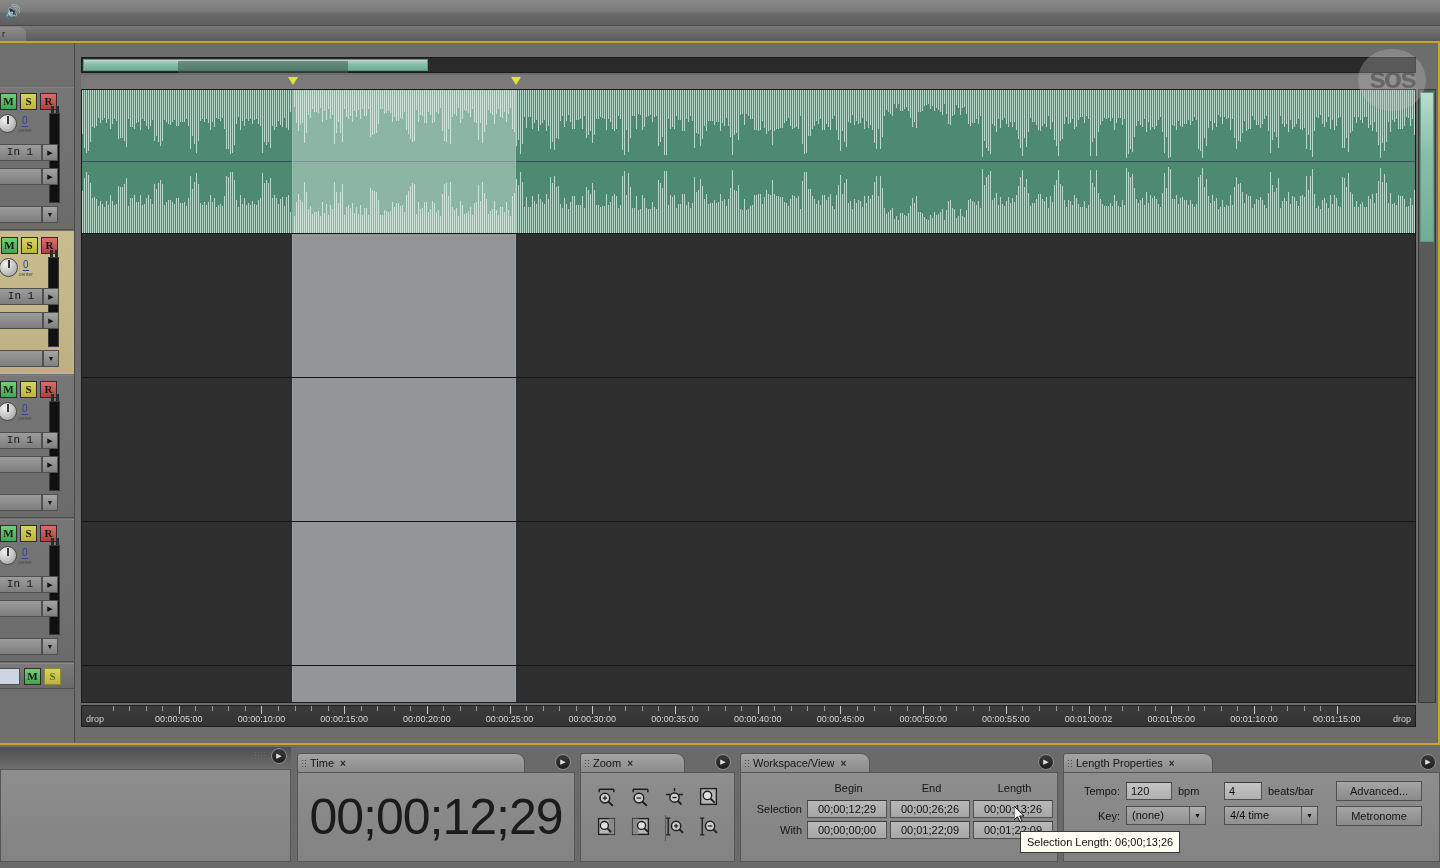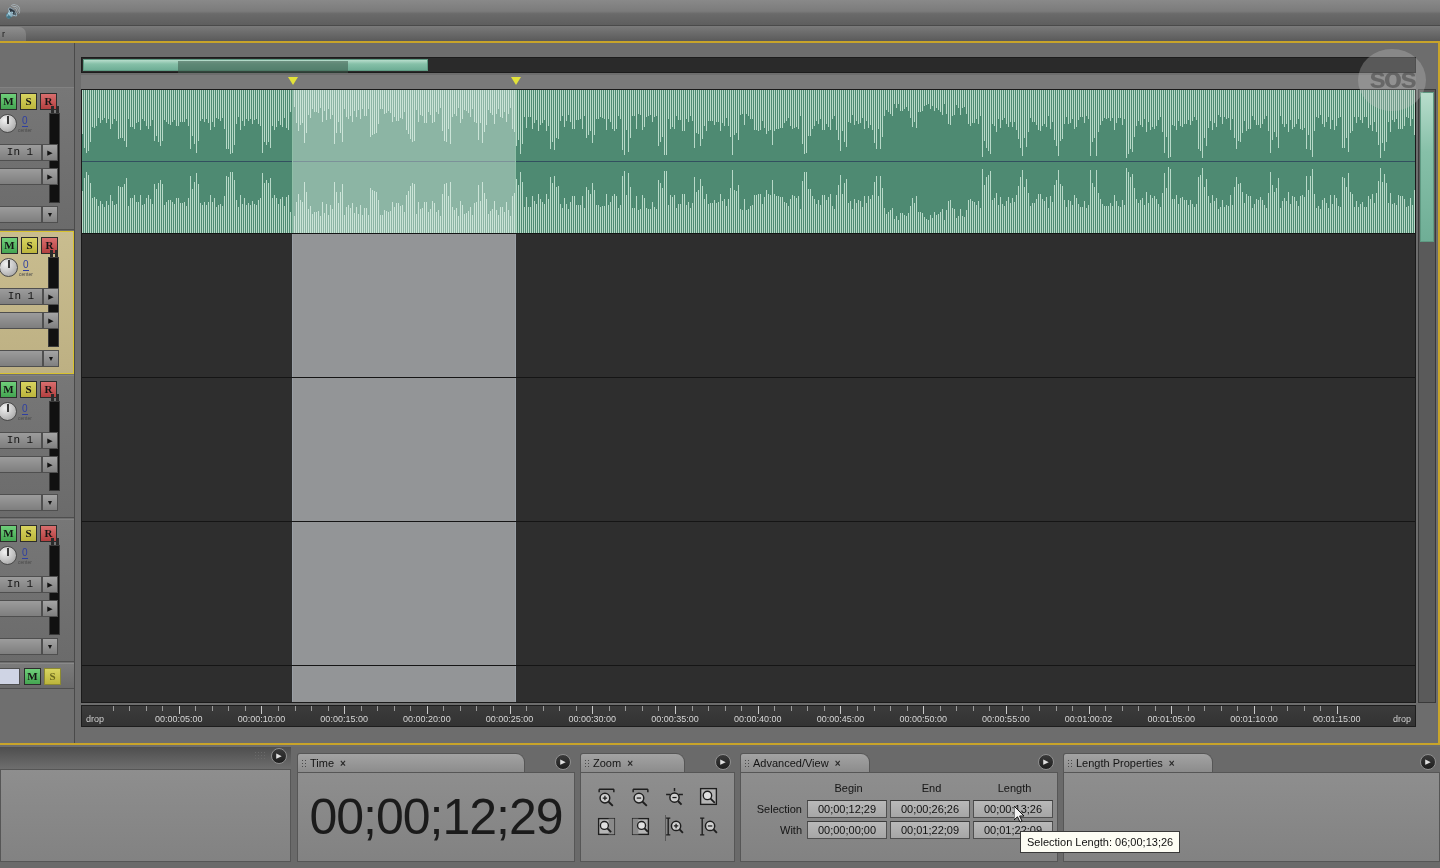--- a/index.html
+++ b/index.html
@@ -2057,21 +2057,21 @@
             </div>
           </div>
         <div class="zdiv"></div>
       </div>
     </div>
 
     <div class="panel" style="left:740px;width:318px;height:109px;">
       <div class="panel-tabbar">
         <div class="panel-tab" style="width:130px;">
           <span class="grip"></span>
-          <span>Advanced/View</span>
+          <span>Workspace/View</span>
           <span class="tab-x">×</span>
         </div>
         <div class="panel-dots"></div>
         <div class="panel-menu">▶</div>
       </div>
       <div class="panel-body" style="height:90px;">
         <div class="sv-grid">
           <div class="sv-row">
             <div class="sv-head"></div>
             <div class="sv-colhead">Begin</div>
@@ -2100,21 +2100,41 @@
           <span class="grip"></span>
           <span>Length Properties</span>
           <span class="tab-x">×</span>
         </div>
         <div class="panel-dots"></div>
         <div class="panel-menu">▶</div>
       </div>
       <div class="panel-body" style="height:90px;">
         <div class="sp">
 
-
+          <div class="sp-row">
+            <div class="sp-lab" style="width:48px;">Tempo:</div>
+            <div class="sp-input" style="width:46px;">120</div>
+            <div style="width:34px;">bpm</div>
+            <div class="sp-input" style="width:38px;margin-left:6px;">4</div>
+            <div style="width:62px;">beats/bar</div>
+            <div class="sp-btn" style="width:86px;">Advanced...</div>
+          </div>
+
+          <div class="sp-row">
+            <div class="sp-lab" style="width:48px;">Key:</div>
+            <div class="sp-sel" style="width:80px;">
+              <div class="sp-sel-val" style="flex:1;">(none)</div>
+              <div class="sp-sel-ar">▼</div>
+            </div>
+            <div class="sp-sel" style="width:94px;margin-left:12px;">
+              <div class="sp-sel-val" style="flex:1;">4/4 time</div>
+              <div class="sp-sel-ar">▼</div>
+            </div>
+            <div class="sp-btn" style="width:86px;margin-left:12px;">Metronome</div>
+          </div>
 
 
         </div>
       </div>
     </div>
   </div>
 
   <svg class="cursor" viewBox="0 0 12 18">
     <polygon points="0,0 0,14 3.5,10.8 6,16 8,15 5.6,10 10,10" fill="#f2f2f2" stroke="#111" stroke-width="1"></polygon>
   </svg>

